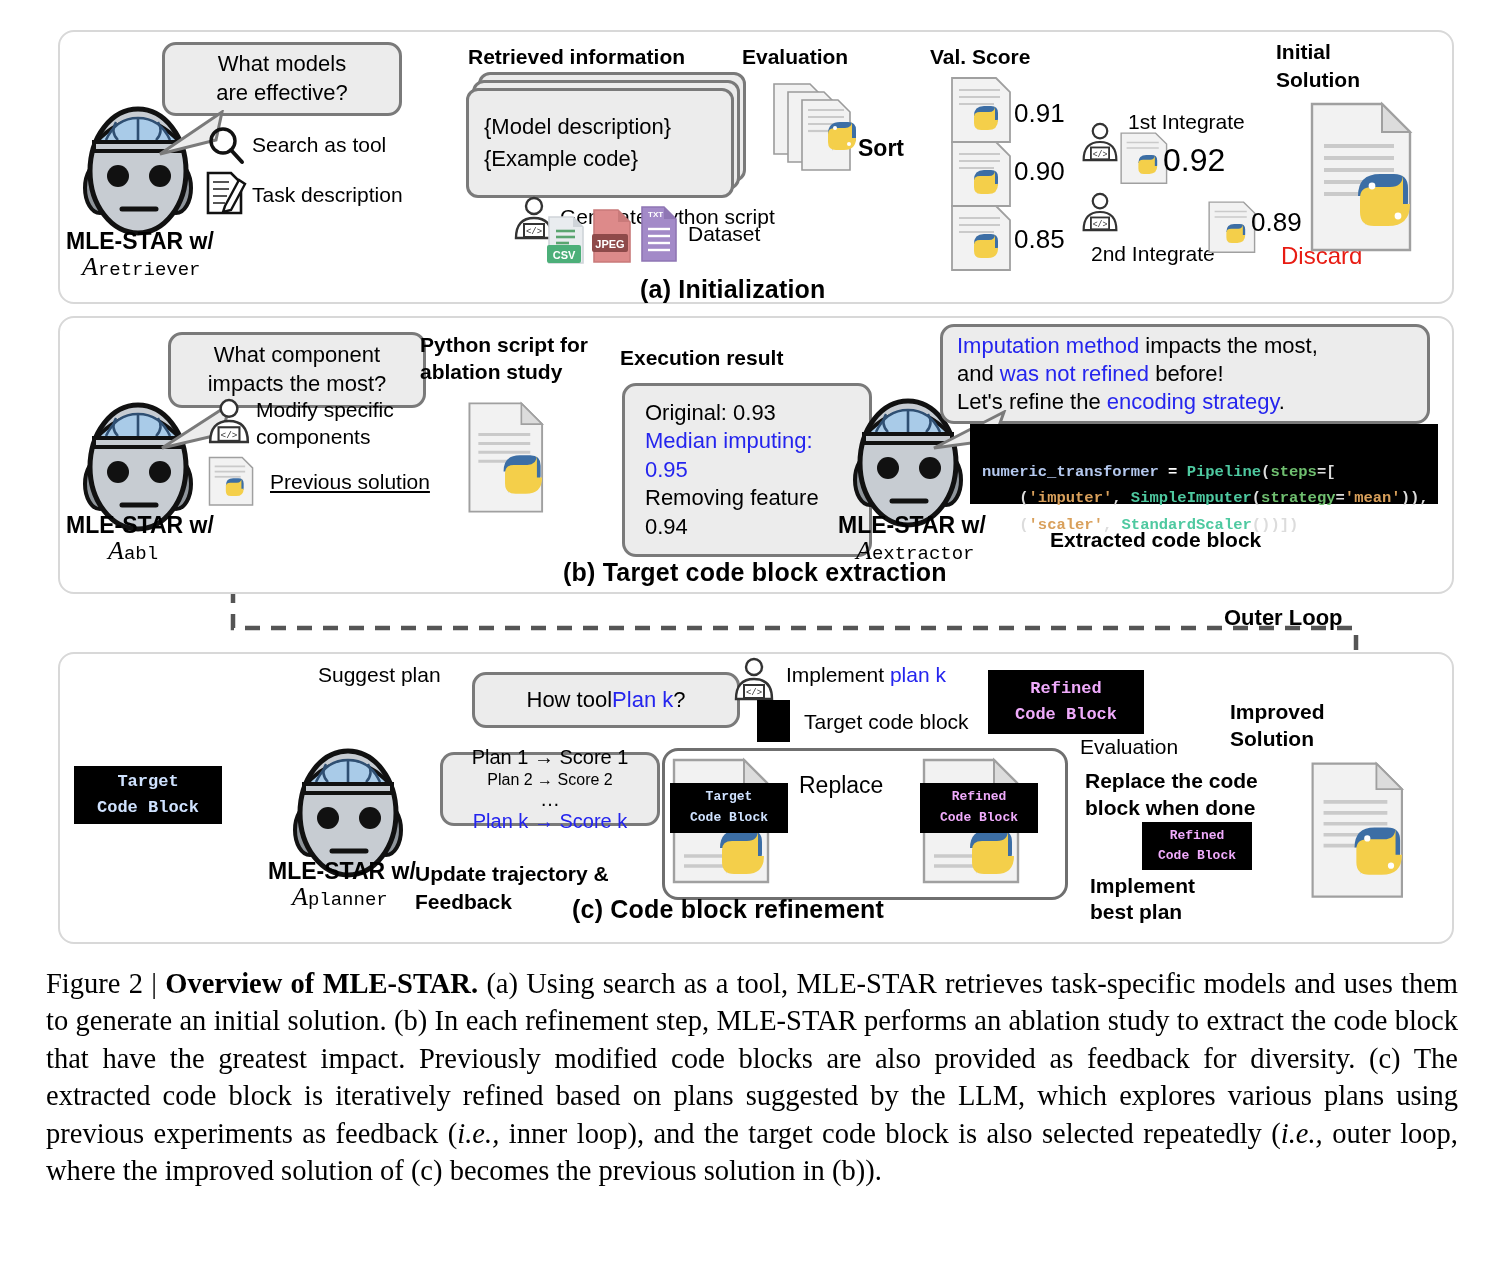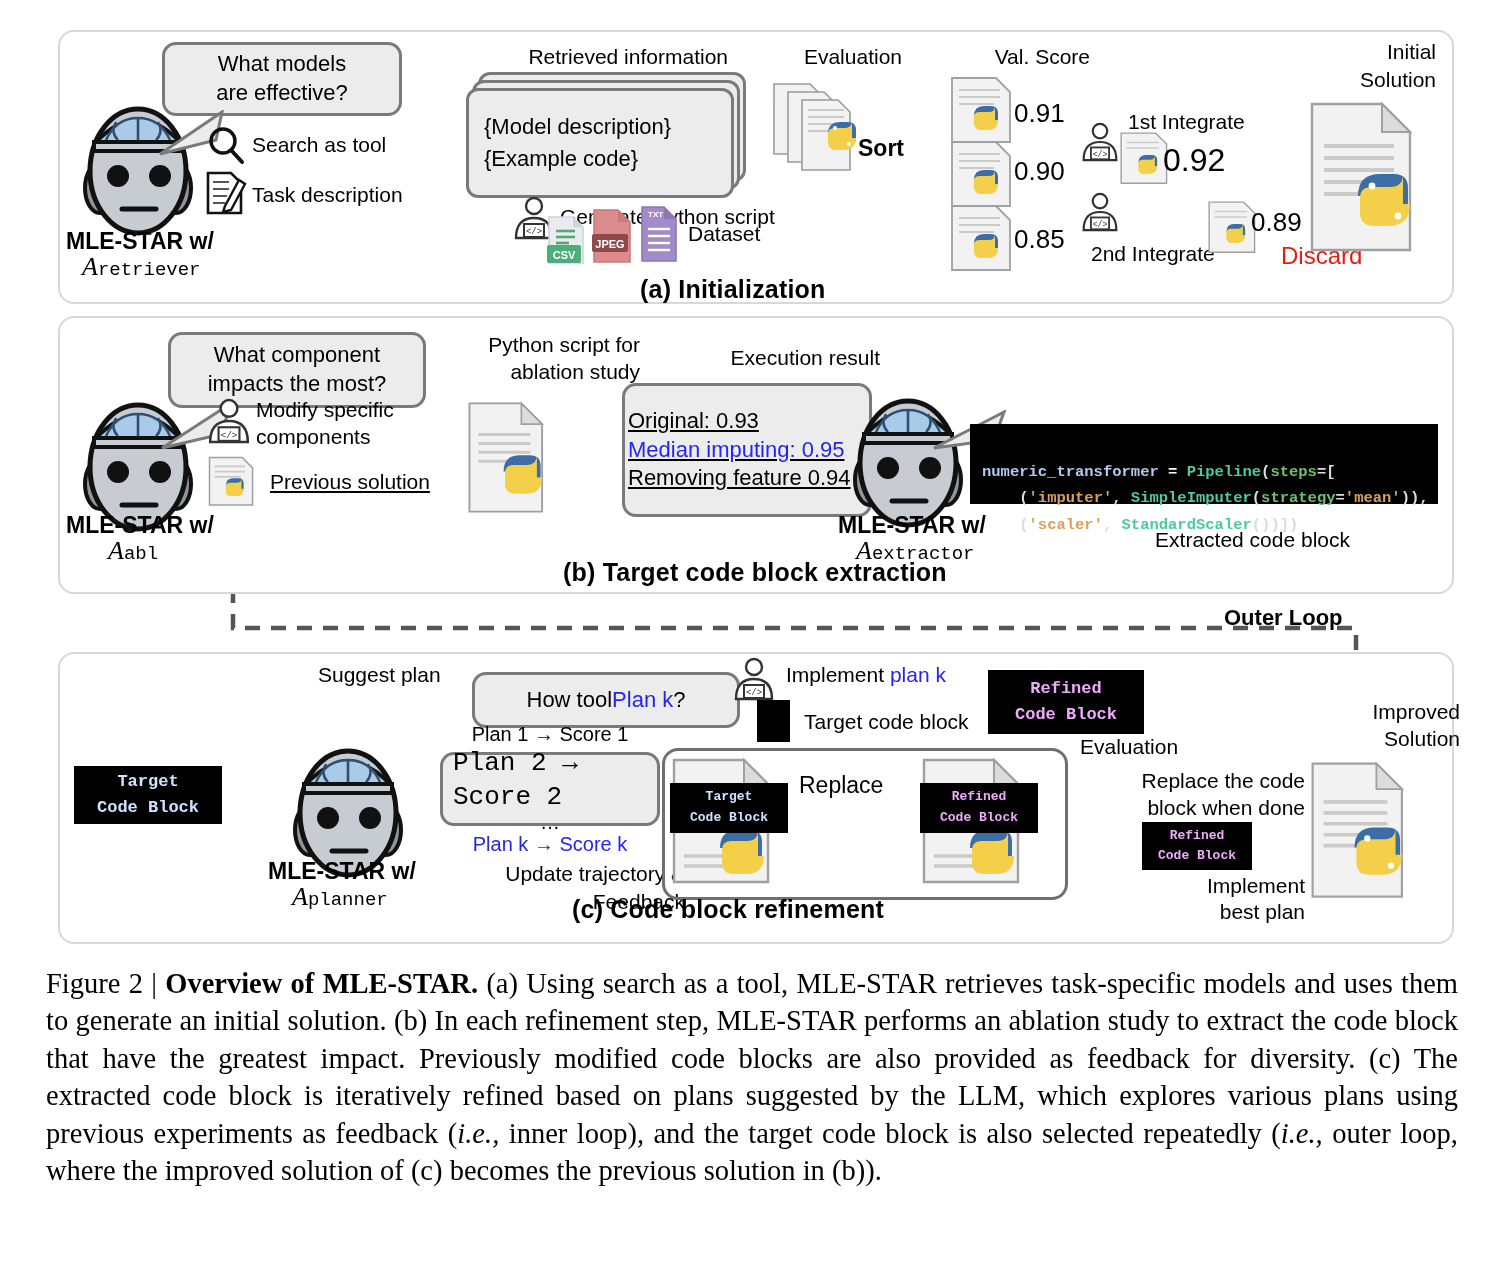--- a/index.html
+++ b/index.html
@@ -6,21 +6,21 @@
   body{width:1504px;height:1276px;position:relative;font-family:"Liberation Sans",sans-serif;color:#000;}
   .stage{position:relative;width:1504px;height:1276px;overflow:hidden;}
   .abs{position:absolute;}
 
   
   .panel{position:absolute;border:2px solid #d8d8d8;border-radius:16px;background:#fff;}
   .panel-title{position:absolute;font-weight:bold;font-size:25px;letter-spacing:.2px;white-space:nowrap;}
 
   
   .lbl{position:absolute;font-size:21px;line-height:1.18;white-space:nowrap;text-align:center;}
-  .lbl.c{text-align:right;}
+  .lbl.c{text-align:left;font-weight:bold;}
   .blue{color:#2424ee;}
   .red{color:#e81b12;}
 
   
   .bubble{position:absolute;background:#ececec;border:3px solid #7a7a7a;border-radius:14px;
           font-size:22px;line-height:1.3;display:flex;align-items:center;justify-content:center;
           text-align:center;padding:6px 10px;box-sizing:border-box;}
   .bubble.left{text-align:left;justify-content:flex-start;}
   .tail{position:absolute;}
 
@@ -418,21 +418,21 @@
           <line x1="18" y1="58" x2="88" y2="58"></line>
       <line x1="18" y1="70" x2="88" y2="70"></line>
           <line x1="18" y1="82" x2="72" y2="82"></line>
     </g>
     <path d="M52,96 q0,-22 22,-22 l14,0 q14,0 14,14 l0,14 q0,11 -12,11 l-18,0 q-13,0 -13,13 l0,-30 z" fill="#3c6ea5"></path>
     <path d="M104,104 q0,22 -22,22 l-14,0 q-14,0 -14,-14 l0,-14 q0,-11 12,-11 l18,0 q13,0 13,-13 l0,30 z" fill="#f4cf4a"></path>
   </svg>
 </div>
 
 <div class="lbl c" style="left:620px;top:346px;width:260px;">Execution result</div>
-<div class="bubble left" style="left:622px;top:383px;width:250px;height:134px;flex-direction:column;align-items:flex-start;justify-content:center;padding-left:3px;text-decoration:underline;">
+<div class="bubble left" style="left:622px;top:383px;width:250px;height:174px;flex-direction:column;align-items:flex-start;justify-content:center;padding-left:20px;">
   <div style="font-size:22px;">Original: 0.93</div>
   <div class="blue" style="font-size:22px;">Median imputing: 0.95</div>
   <div style="font-size:22px;">Removing feature 0.94</div>
 </div>
 
 <div class="abs" style="left:842px;top:388px;width:130px;height:142px;">
   <svg viewBox="0 0 130 142" width="130" height="142">
     <ellipse cx="28" cy="92" rx="15" ry="25" fill="#8f959b" stroke="#111" stroke-width="4"></ellipse>
     <ellipse cx="104" cy="92" rx="15" ry="25" fill="#8f959b" stroke="#111" stroke-width="4"></ellipse>
     <ellipse cx="66" cy="75" rx="48" ry="62" fill="#c7ccd2" stroke="#111" stroke-width="5"></ellipse>
@@ -444,20 +444,25 @@
     <circle cx="46" cy="80" r="11" fill="#111"></circle>
     <circle cx="88" cy="80" r="11" fill="#111"></circle>
     <line x1="50" y1="113" x2="84" y2="113" stroke="#111" stroke-width="5" stroke-linecap="round"></line>
   </svg>
 </div>
 <div class="lbl" style="left:838px;top:512px;font-weight:bold;font-size:23px;">MLE-STAR w/</div>
 <div class="abs" style="left:856px;top:536px;">
   <span class="mathA">A</span><span class="mathSub">extractor</span>
 </div>
 
+<div class="bubble left" style="left:940px;top:324px;width:490px;height:100px;flex-direction:column;align-items:flex-start;justify-content:center;padding-left:14px;line-height:1.28;">
+  <div><span class="blue">Imputation method</span><span> impacts the most,</span></div>
+  <div><span>and </span><span class="blue">was not refined</span><span> before!</span></div>
+  <div><span>Let's refine the </span><span class="blue">encoding strategy</span><span>.</span></div>
+</div>
 <svg class="abs tail" style="left:928px;top:410px;" width="86" height="48" viewBox="0 0 86 48">
   <path d="M76,2 L6,38 L66,30 Z" fill="#ececec" stroke="#7a7a7a" stroke-width="3"></path>
 </svg>
 
 <div class="pysrc" style="left:970px;top:424px;width:468px;height:80px;">
 <span class="c-var">numeric_transformer</span><span class="c-op"> = </span><span class="c-fn">Pipeline</span><span class="c-pl">(</span><span class="c-kw">steps</span><span class="c-pl">=[</span>
     <span class="c-pl">(</span><span class="c-str">'imputer'</span><span class="c-pl">, </span><span class="c-fn">SimpleImputer</span><span class="c-pl">(</span><span class="c-kw">strategy</span><span class="c-pl">=</span><span class="c-str">'mean'</span><span class="c-pl">)),</span>
     <span class="c-pl">(</span><span class="c-str">'scaler'</span><span class="c-pl">, </span><span class="c-fn">StandardScaler</span><span class="c-pl">())])</span>
 </div>
 <div class="lbl c" style="left:1050px;top:528px;width:300px;">Extracted code block</div>
@@ -515,21 +520,21 @@
 <div class="abs" style="left:757px;top:700px;width:33px;height:42px;background:#000;"></div>
 <div class="lbl" style="left:804px;top:710px;">Target code block</div>
 
 <div class="codeblk refined" style="left:988px;top:670px;width:156px;height:64px;font-size:17px;">
   <div>Refined</div>
   <div>Code Block</div>
 </div>
 
 <div class="bubble left" style="left:440px;top:752px;width:220px;height:74px;flex-direction:column;align-items:center;justify-content:center;line-height:1.3;">
   <div style="font-size:20px;">Plan 1 → Score 1</div>
-  <div style="font-size:26px;font-family:Liberation Mono, monospace;">Plan 2 → Score 2</div>
+  <div style="font-size:16px;">Plan 2 → Score 2</div>
   <div style="font-size:20px;line-height:.85;">…</div>
   <div class="blue" style="font-size:20px;">Plan k → Score k</div>
 </div>
 <div class="lbl c" style="left:415px;top:862px;width:270px;">Update trajectory &amp;</div>
 <div class="lbl c" style="left:415px;top:890px;width:270px;">Feedback</div>
 
 <div class="abs" style="left:662px;top:748px;width:400px;height:146px;border:3px solid #6f6f6f;border-radius:16px;"></div>
 
 <div class="abs" style="left:668px;top:756px;width:118px;height:132px;">
   <svg viewBox="0 0 118 132" width="118" height="132">

